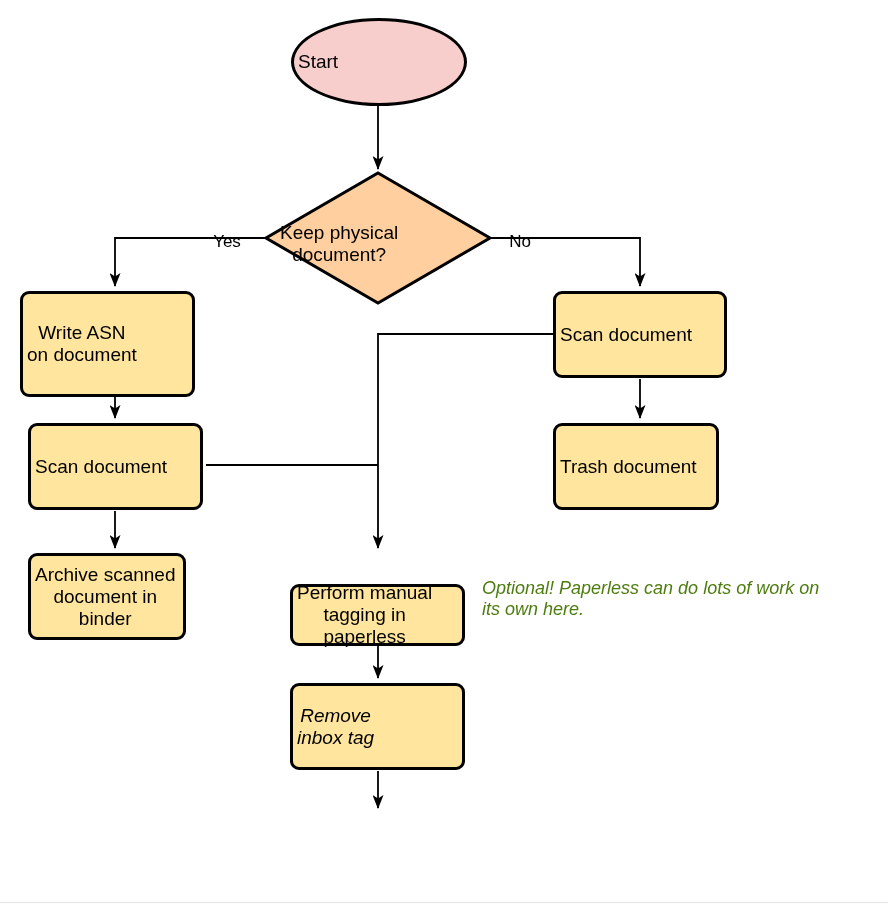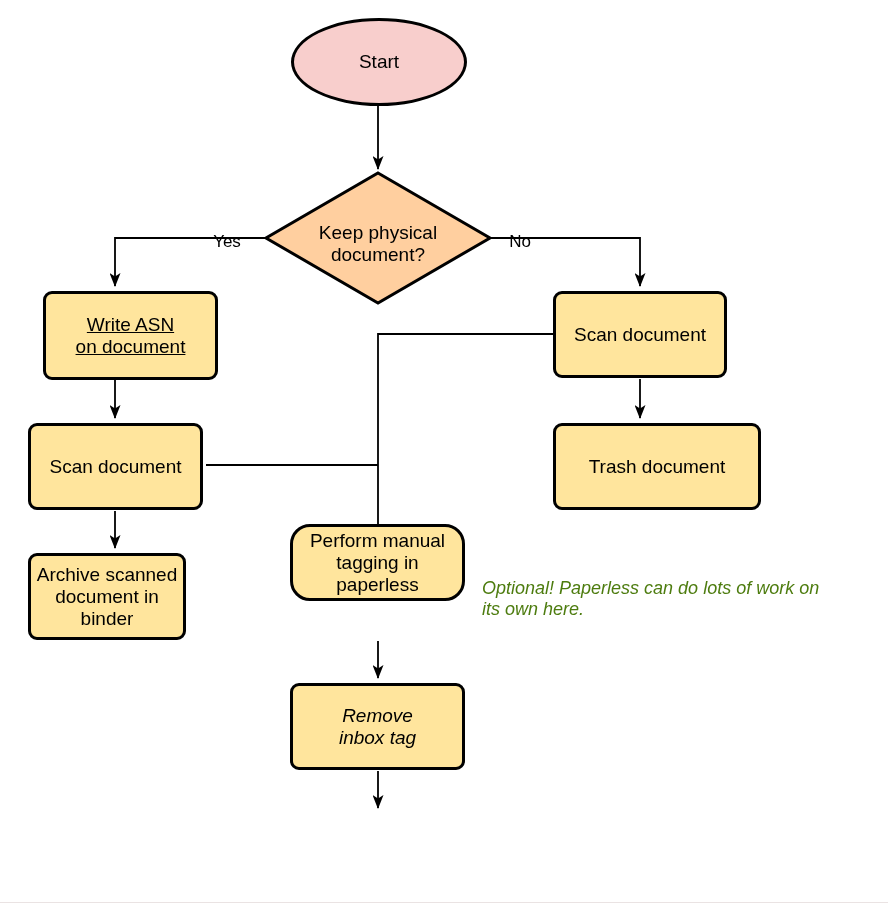--- a/index.html
+++ b/index.html
@@ -19,21 +19,21 @@
     position: absolute;
     left: 0;
     top: 0;
     width: 888px;
     height: 907px;
   }
   .node {
     position: absolute;
     display: flex;
     align-items: center;
-    justify-content: center;
+    justify-content: flex-start;
     text-align: center;
     box-sizing: border-box;
     border: 3px solid var(--stroke, #000);
     color: #000000;
     font-size: 19px;
     line-height: 22px;
   }
   .node .label {
     white-space: pre-line;
     padding: 0 4px;
@@ -105,41 +105,41 @@
   </div>
 
   <div class="node" style="left:276px; top:200px; width:204px; height:88px; border:none; background:transparent;">
     <span class="label">Keep physical
 document?</span>
   </div>
 
   <div class="edge-label" style="left:203px; top:210px; width:48px;">Yes</div>
   <div class="edge-label" style="left:497px; top:210px; width:46px;">No</div>
 
-  <div class="node process" style="left:43px; top:291px; width:175px; height:89px;text-decoration:underline;">
+  <div class="node process" style="left:20px; top:291px; width:175px; height:106px;">
     <span class="label">Write ASN
 on document</span>
   </div>
   <div class="node process" style="left:28px; top:423px; width:175px; height:87px;">
     <span class="label">Scan document</span>
   </div>
   <div class="node process" style="left:28px; top:553px; width:158px; height:87px;">
     <span class="label">Archive scanned
 document in
 binder</span>
   </div>
 
   <div class="node process" style="left:553px; top:291px; width:174px; height:87px;">
     <span class="label">Scan document</span>
   </div>
-  <div class="node process" style="left:553px; top:423px; width:208px; height:87px;">
+  <div class="node process" style="left:553px; top:423px; width:166px; height:87px;">
     <span class="label">Trash document</span>
   </div>
 
-  <div class="node process" style="left:290px; top:524px; width:175px; height:77px;border-radius:20px;">
+  <div class="node process" style="left:290px; top:584px; width:175px; height:62px;">
     <span class="label">Perform manual
 tagging in
 paperless</span>
   </div>
   <div class="node process" style="left:290px; top:683px; width:175px; height:87px;font-style:italic;">
     <span class="label">Remove
 inbox tag</span>
   </div>
 
 

